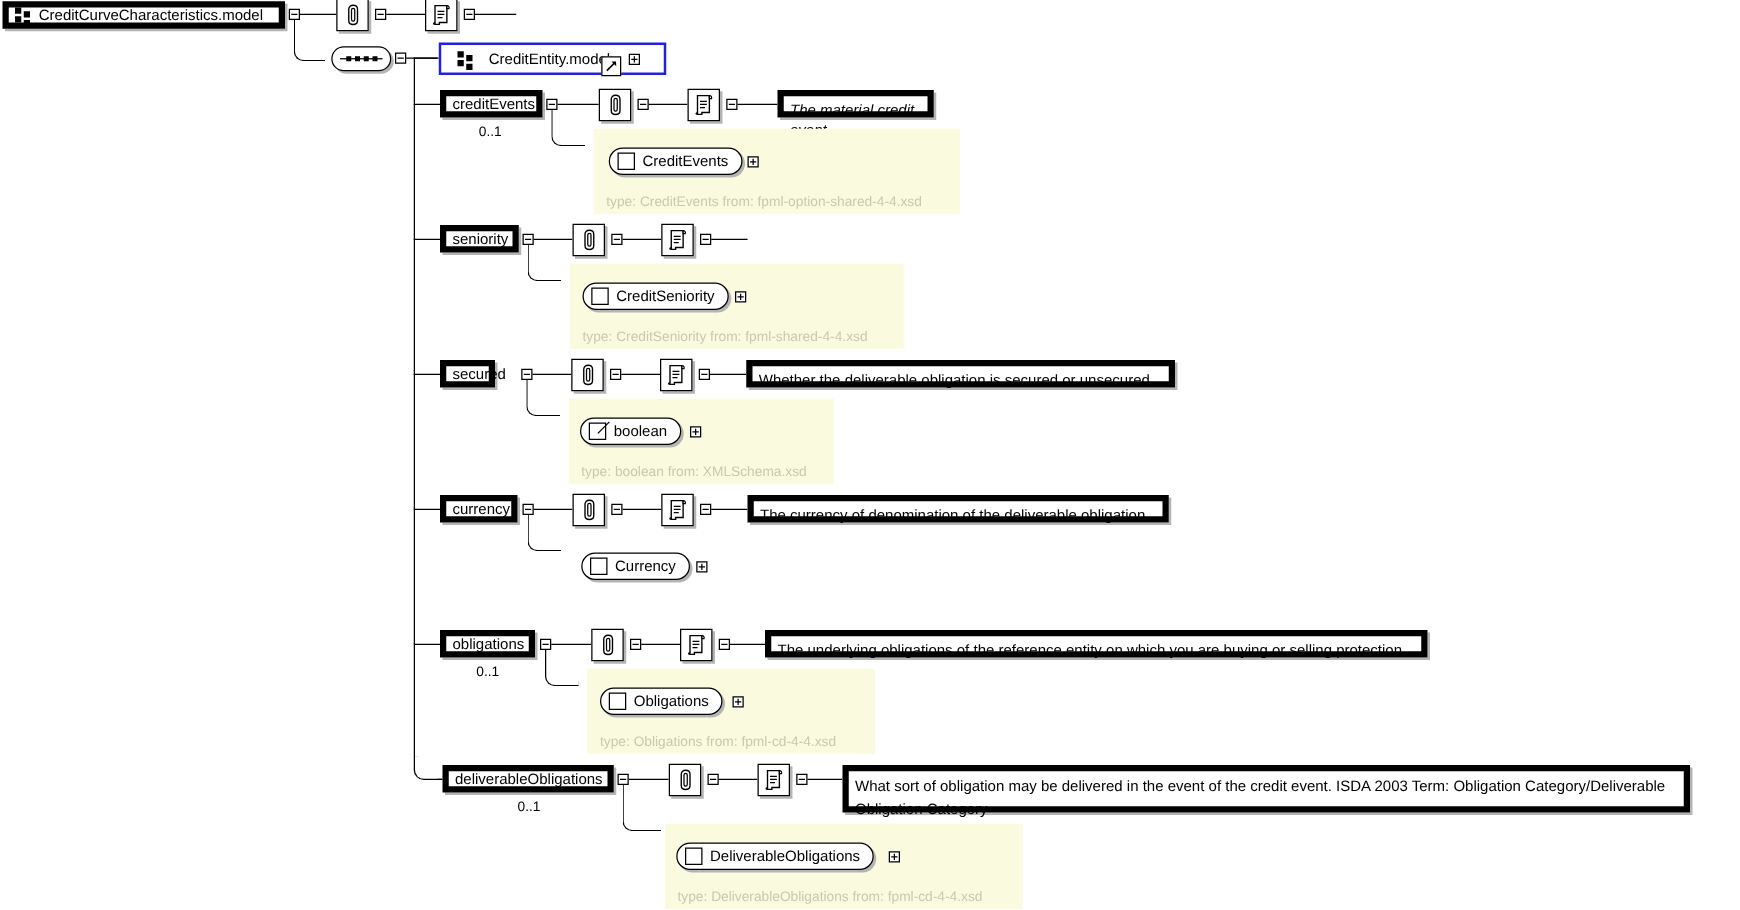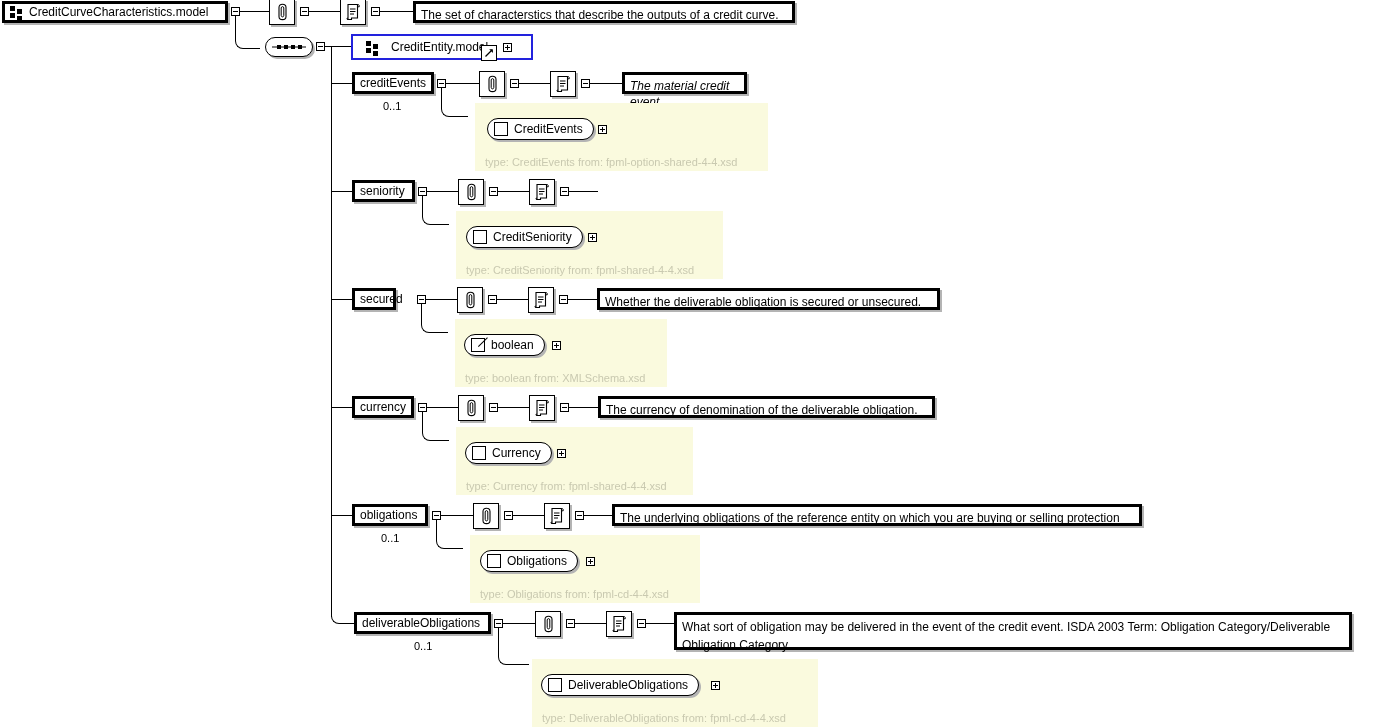--- a/index.html
+++ b/index.html
@@ -6,21 +6,21 @@
   body{
     width:1392px;height:728px;position:relative;overflow:hidden;
     font-family:"Liberation Sans", sans-serif;
     font-size:12px;color:#000;
   }
   .canvas{position:absolute;left:0;top:0;width:1392px;height:728px;}
 
   
   .box{
     position:absolute;box-sizing:border-box;
-    background:#ffffff;border:3px solid #000000;
+    background:#ffffff;border:5px solid #000000;
     box-shadow:2px 2px 0 0 #b4b4b4;
     display:flex;align-items:center;
     padding:0 5px;
     font-size:12px;line-height:13px;
     white-space:nowrap;
   }
   .box.doc{white-space:normal;display:block;padding:3px 5px;}
   .box.highlight{border:2px solid #2222dd;box-shadow:none;}
 
   
@@ -136,23 +136,20 @@
       <path d="M12.5 1.5 C14 1.5 14.6 2.6 14.2 3.8 L12.5 3.8 Z" fill="#fff" stroke="#000" stroke-width="1"></path>
       <line x1="5" y1="6" x2="10.5" y2="6" stroke="#000" stroke-width="1"></line>
       <line x1="5" y1="8.5" x2="10.5" y2="8.5" stroke="#000" stroke-width="1"></line>
       <line x1="5" y1="11" x2="9" y2="11" stroke="#000" stroke-width="1"></line>
       <path d="M3 15 C1.6 15 1.4 16.5 3 16.5" fill="none" stroke="#000" stroke-width="1"></path>
     </svg>
   </div>
   <div class="exp" style="left:371px;top:7px;"></div>
   <div class="h" style="left:380px;top:11px;width:33px;"></div>
 
-  <div class="box doc" style="left:413px;top:1px;width:382px;height:22px;line-height:16px;">
-    <span>The set of characterstics that describe the outputs of a credit curve.</span>
-  </div>
 
   <div class="corner" style="left:235px;top:16px;width:24px;height:32px;"></div>
 
   <div class="seq" style="left:265px;top:37px;width:48px;">
     <span class="bar"></span>
     <i style="position:relative;z-index:1;"></i>
     <i style="position:relative;z-index:1;"></i>
     <i style="position:relative;z-index:1;"></i>
     <i style="position:relative;z-index:1;"></i>
   </div>
@@ -324,23 +321,20 @@
       <path d="M3 15 C1.6 15 1.4 16.5 3 16.5" fill="none" stroke="#000" stroke-width="1"></path>
     </svg>
   </div>
   <div class="exp" style="left:560px;top:403px;"></div>
   <div class="h" style="left:569px;top:407px;width:29px;"></div>
   <div class="box doc" style="left:598px;top:396px;width:337px;height:22px;line-height:16px;">
     <span>The currency of denomination of the deliverable obligation.</span>
   </div>
 
   <div class="corner" style="left:422px;top:412px;width:26px;height:28px;"></div>
-  <div class="typebox" style="left:456px;top:427px;width:237px;height:68px;">
-    <div class="typecaption">type: Currency from: fpml-shared-4-4.xsd</div>
-  </div>
   <div class="capsule" style="left:465px;top:442px;">
     <span class="ico ico-square"></span>
     <span>Currency</span>
   </div>
   <div class="exp plus" style="left:557px;top:449px;"></div>
 
   <div class="h" style="left:331px;top:515px;width:21px;"></div>
   <div class="box" style="left:352px;top:504px;width:76px;height:22px;">
     <span>obligations</span>
   </div>

